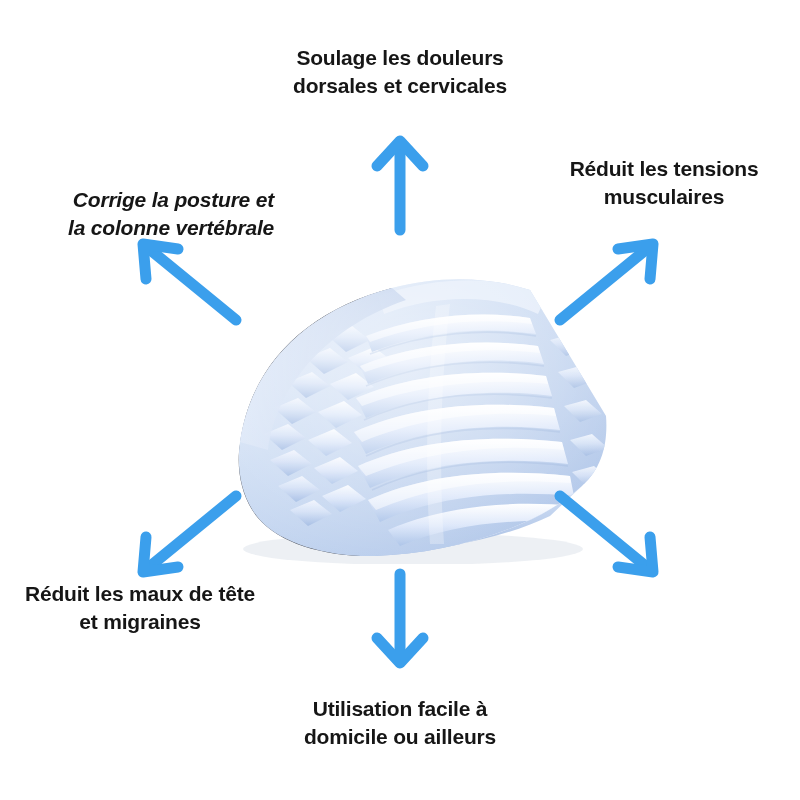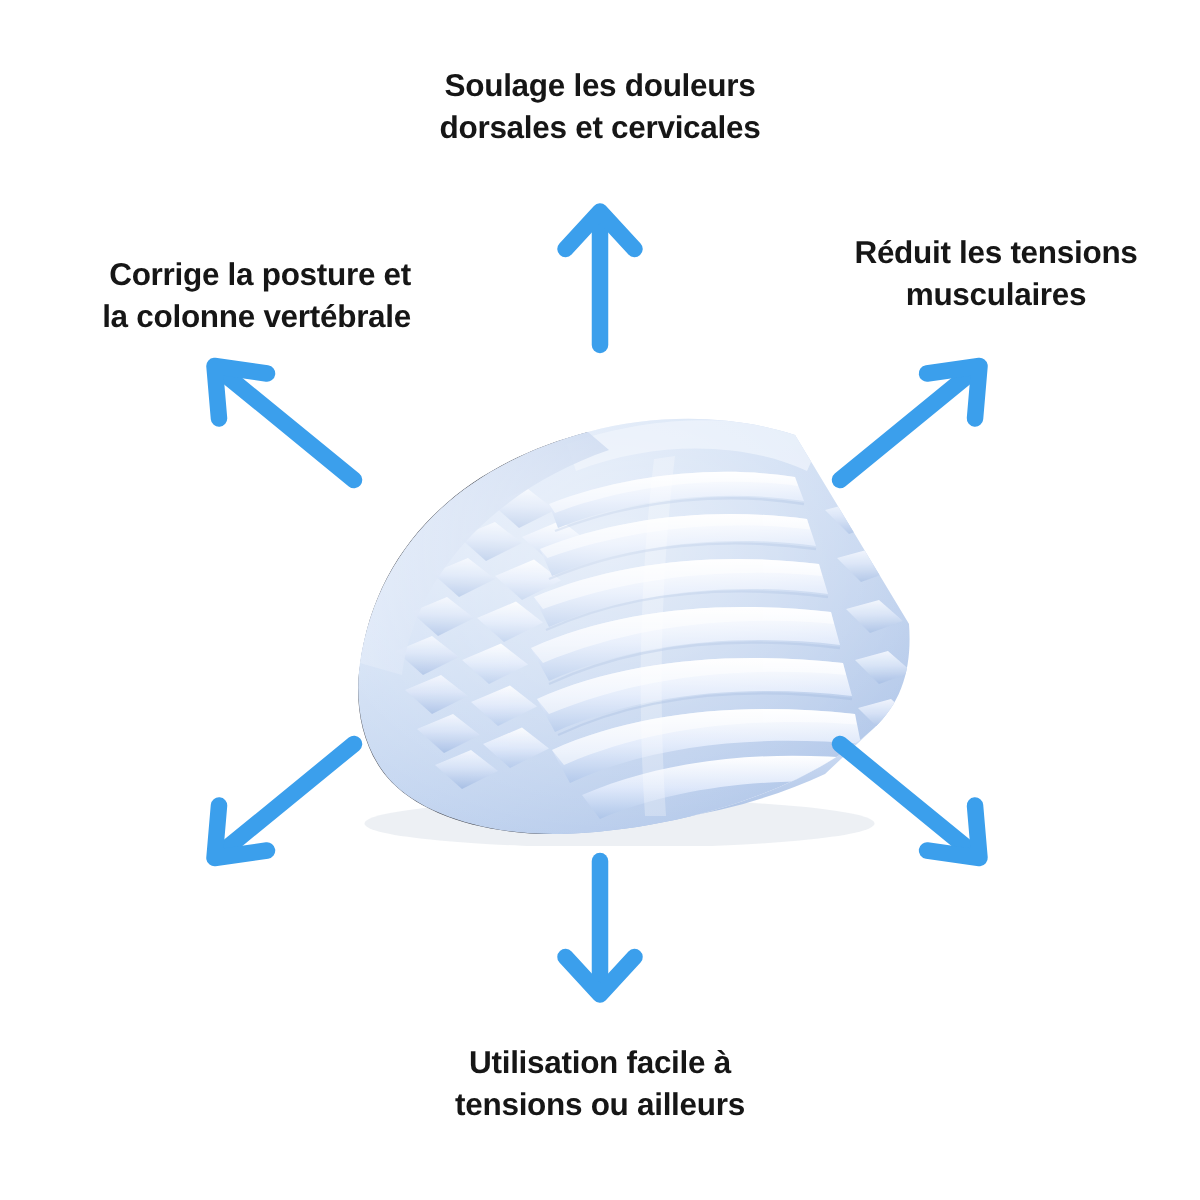--- a/index.html
+++ b/index.html
@@ -25,21 +25,21 @@
     font-weight: bold;
     font-size: 21px;
     line-height: 1.32;
     letter-spacing: -0.2px;
     white-space: pre-line;
   }
   .label.center { text-align: center; }
   .label.right  { text-align: right; }
 
   #label-top        { left: 200px; top: 44px;  width: 400px; }
-  #label-top-left   { left: 2px;   top: 170px; width: 272px; }
+  #label-top-left   { left: 2px;   top: 186px; width: 272px; font-style: italic; }
   #label-top-right  { left: 530px; top: 155px; width: 268px; }
   #label-bottom-left{ left: 0px;   top: 580px; width: 280px; }
   #label-bottom-right{left: 586px; top: 574px; width: 212px; }
   #label-bottom     { left: 200px; top: 695px; width: 400px; }
 
   
   .arrow {
     position: absolute;
     overflow: visible;
   }
@@ -266,18 +266,20 @@
 
   <div id="label-top" class="label center">Soulage les douleurs
 dorsales et cervicales</div>
 
   <div id="label-top-left" class="label right">Corrige la posture et
 la colonne vertébrale</div>
 
   <div id="label-top-right" class="label center">Réduit les tensions
 musculaires</div>
 
+  <div id="label-bottom-left" class="label center">Réduit les maux de tête
+et migraines</div>
 
 
   <div id="label-bottom" class="label center">Utilisation facile à
-tensions ou ailleurs</div>
+domicile ou ailleurs</div>
 
 </div>
 
 </body></html>

